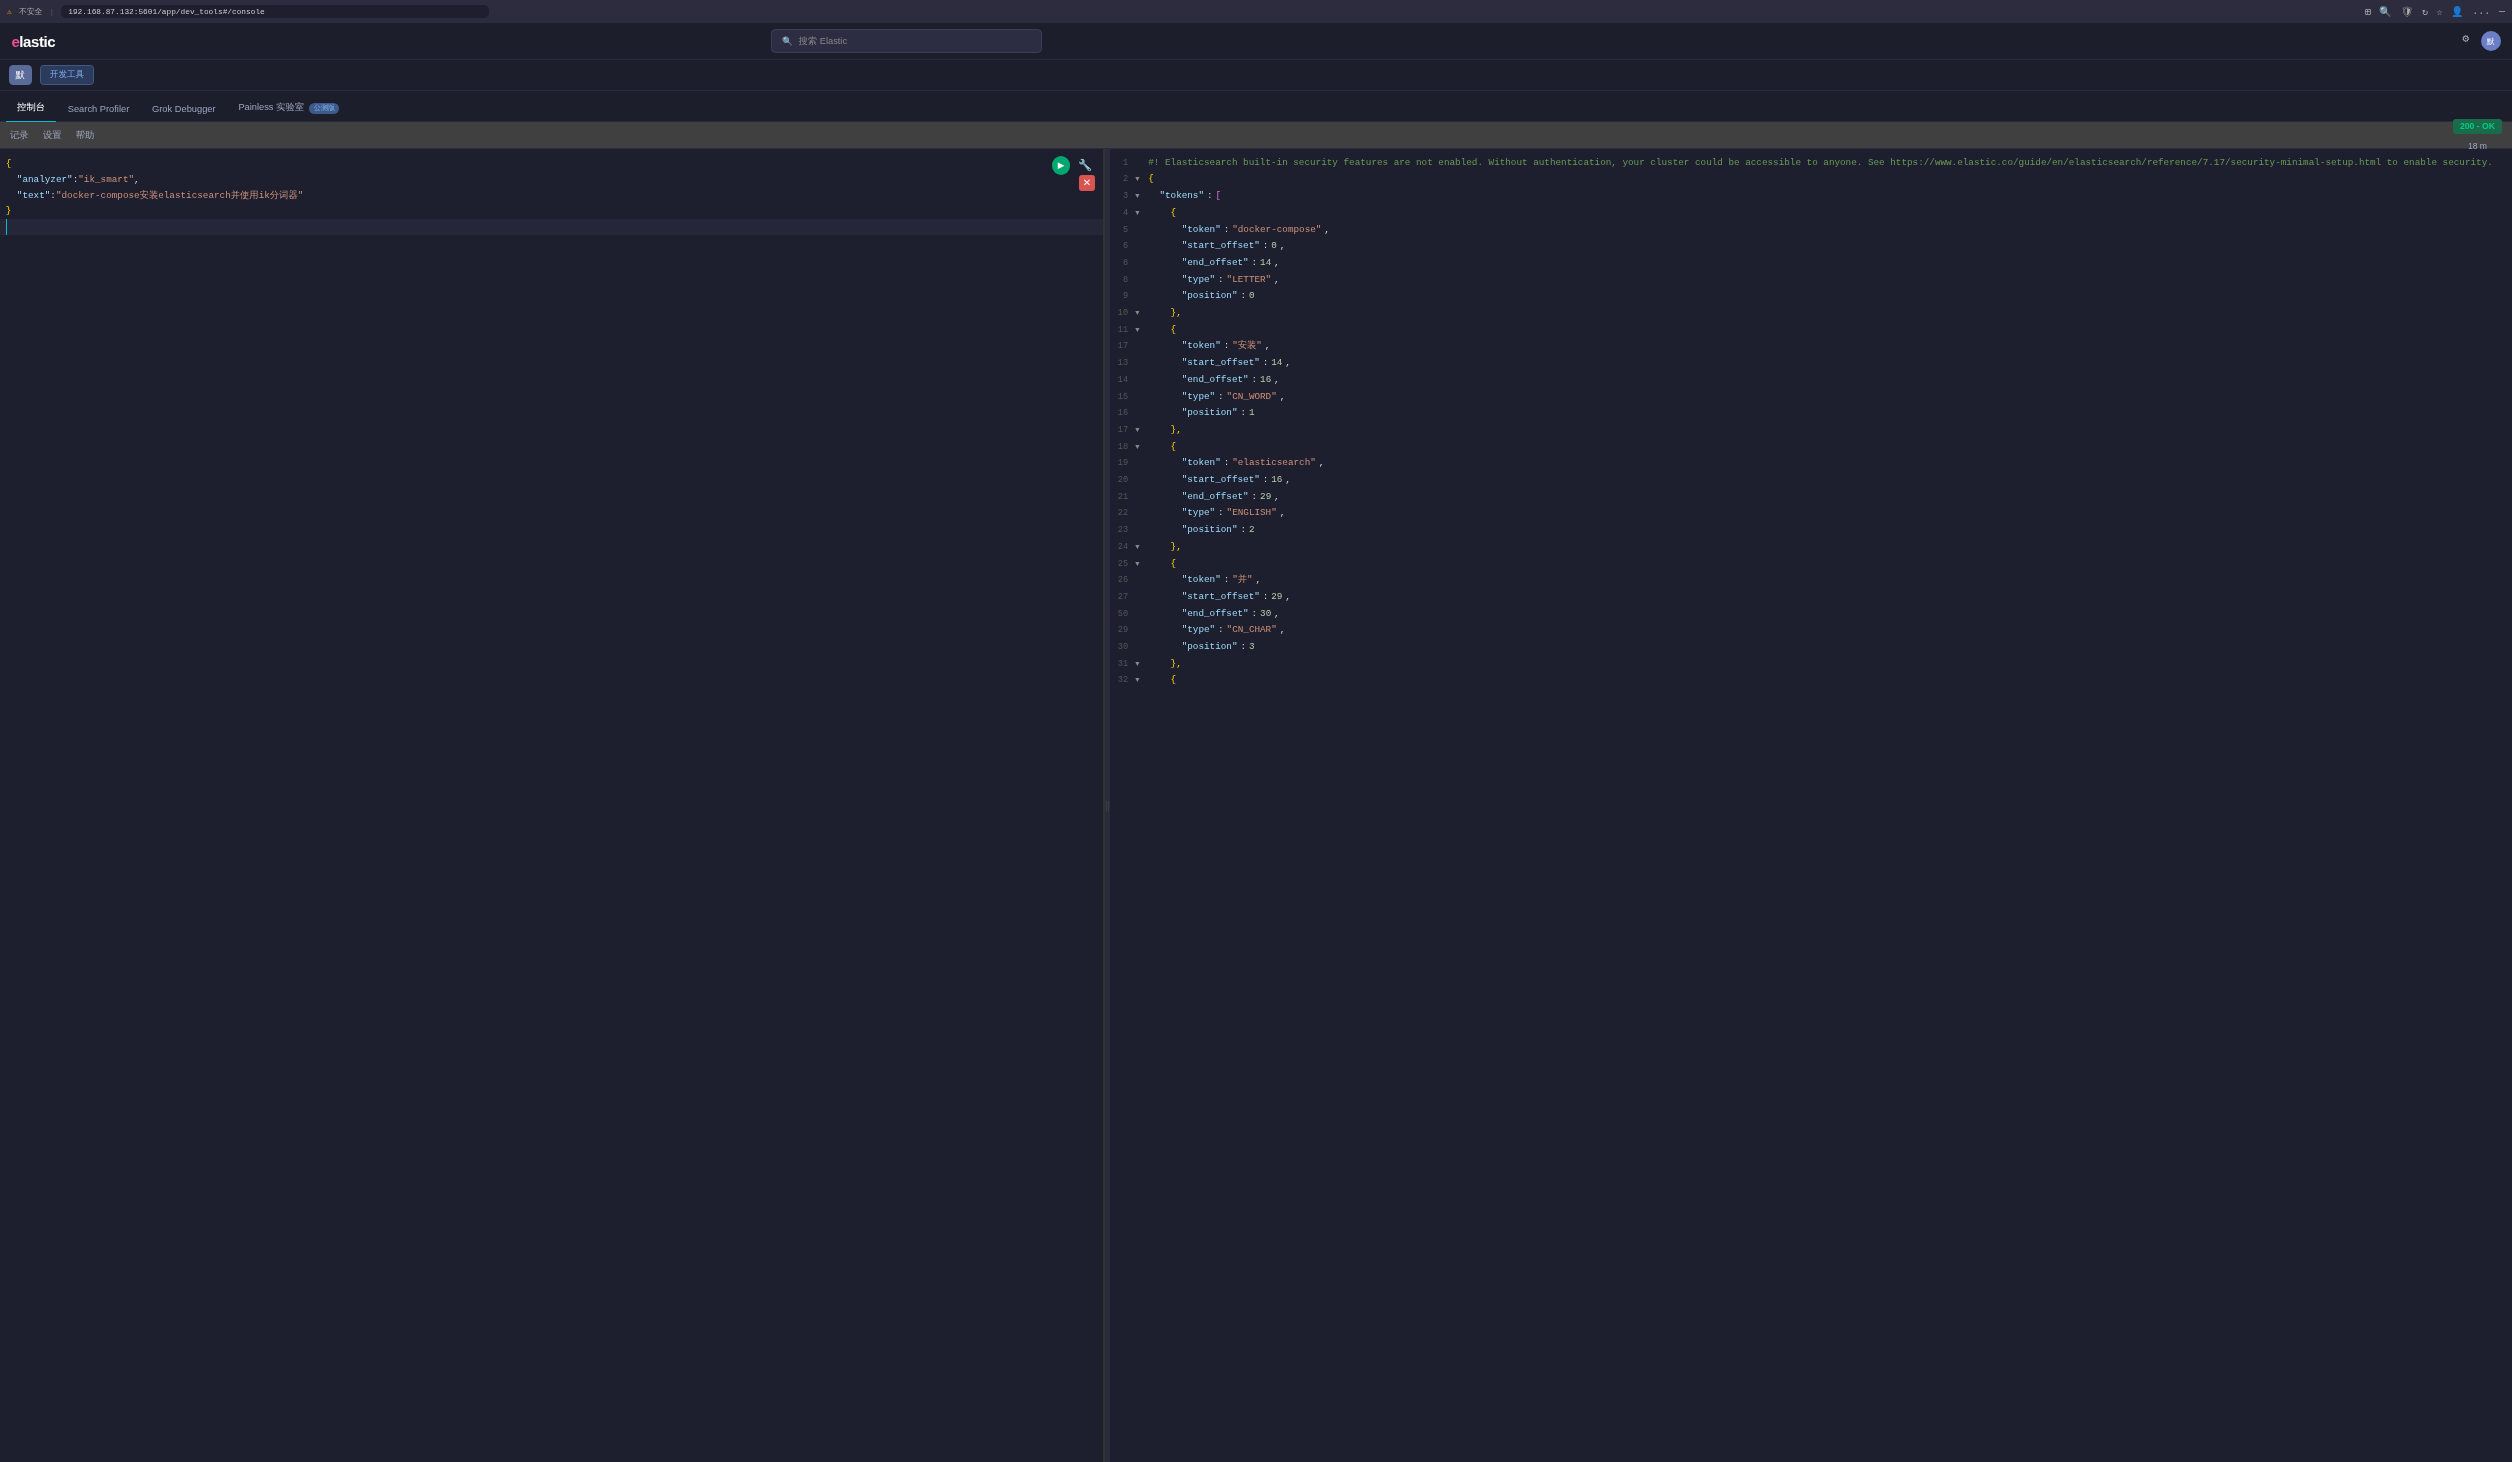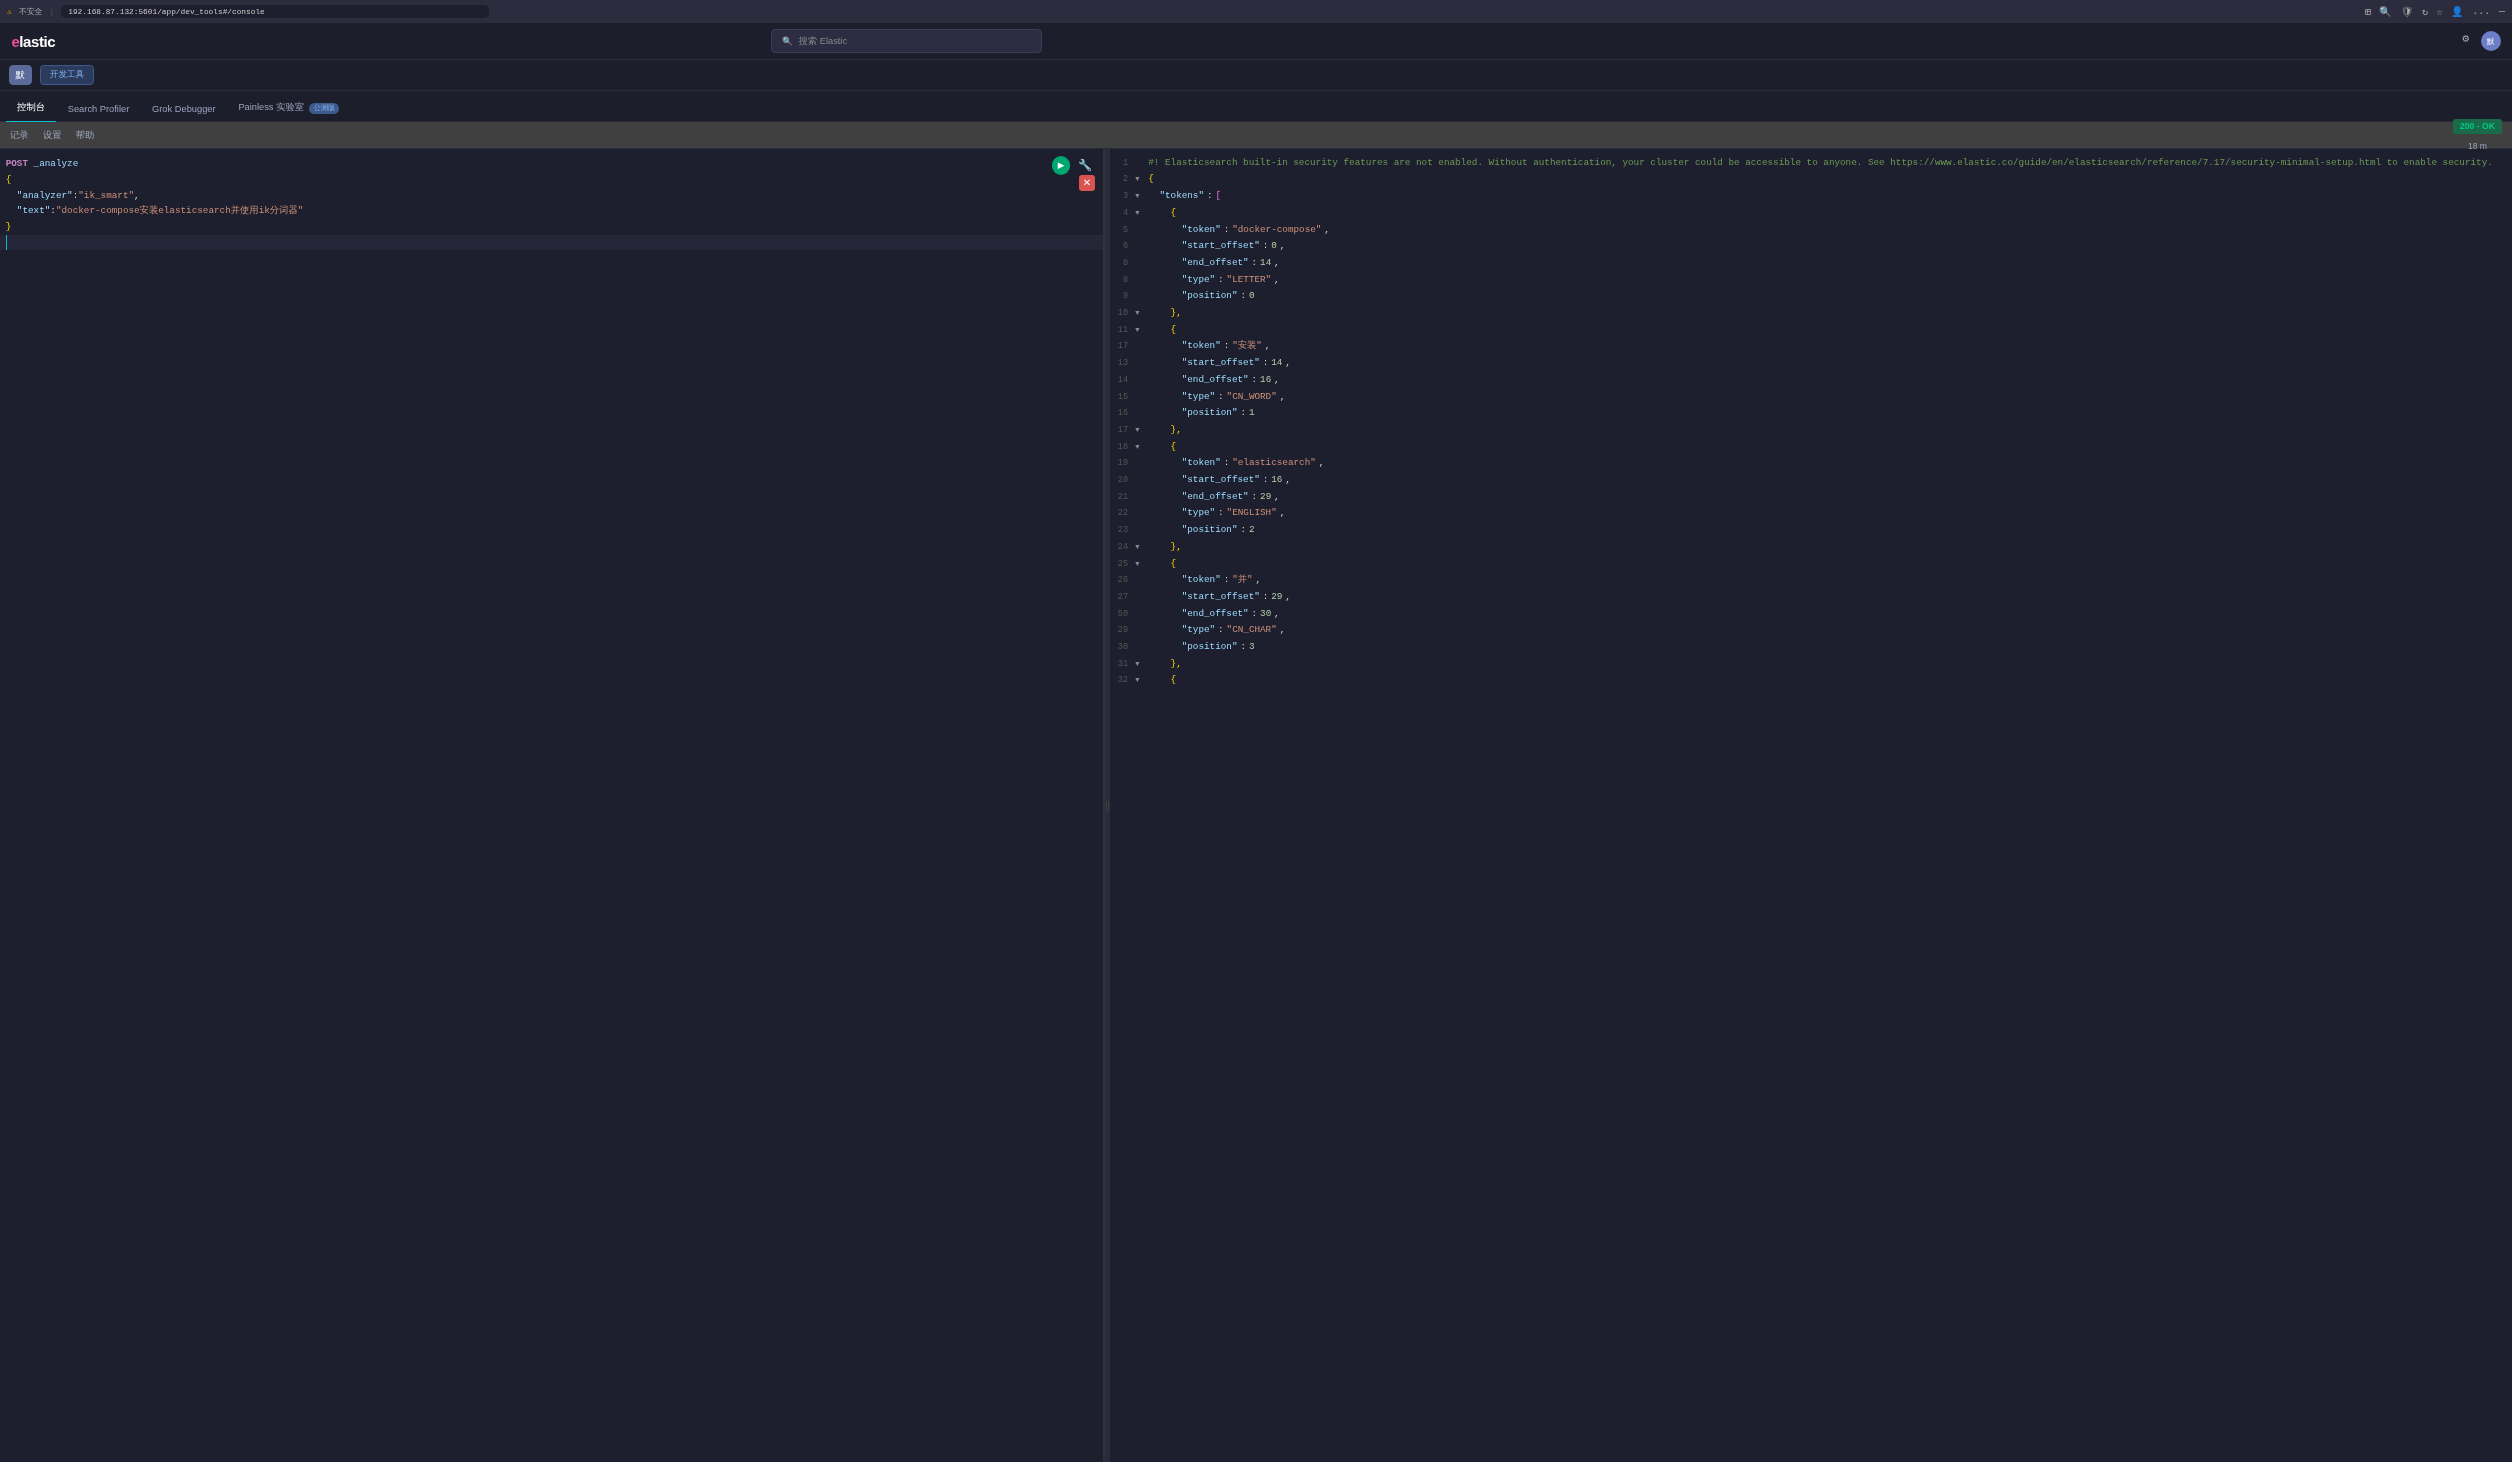--- a/index.html
+++ b/index.html
@@ -393,26 +393,20 @@
     <span class="status-badge">200 - OK</span>
     <span class="time-badge">18 m</span>
   </div>
 </div>
 
 <div class="main-content">
 
   <div class="editor-panel">
     <div class="editor-content">
       <div class="editor-line">
-        <span class="line-content">
-          <span class="kw-method">POST</span>
-          <span class="kw-path"> _analyze</span>
-        </span>
-      </div>
-      <div class="editor-line">
         <span class="line-content"><span class="kw-brace">{</span></span>
       </div>
       <div class="editor-line">
         <span class="line-content">
           &nbsp;&nbsp;<span class="kw-key">"analyzer"</span><span class="kw-plain">:</span><span class="kw-string">"ik_smart"</span><span class="kw-plain">,</span>
         </span>
       </div>
       <div class="editor-line">
         <span class="line-content">
           &nbsp;&nbsp;<span class="kw-key">"text"</span><span class="kw-plain">:</span><span class="kw-string">"docker-compose安装elasticsearch并使用ik分词器"</span>

